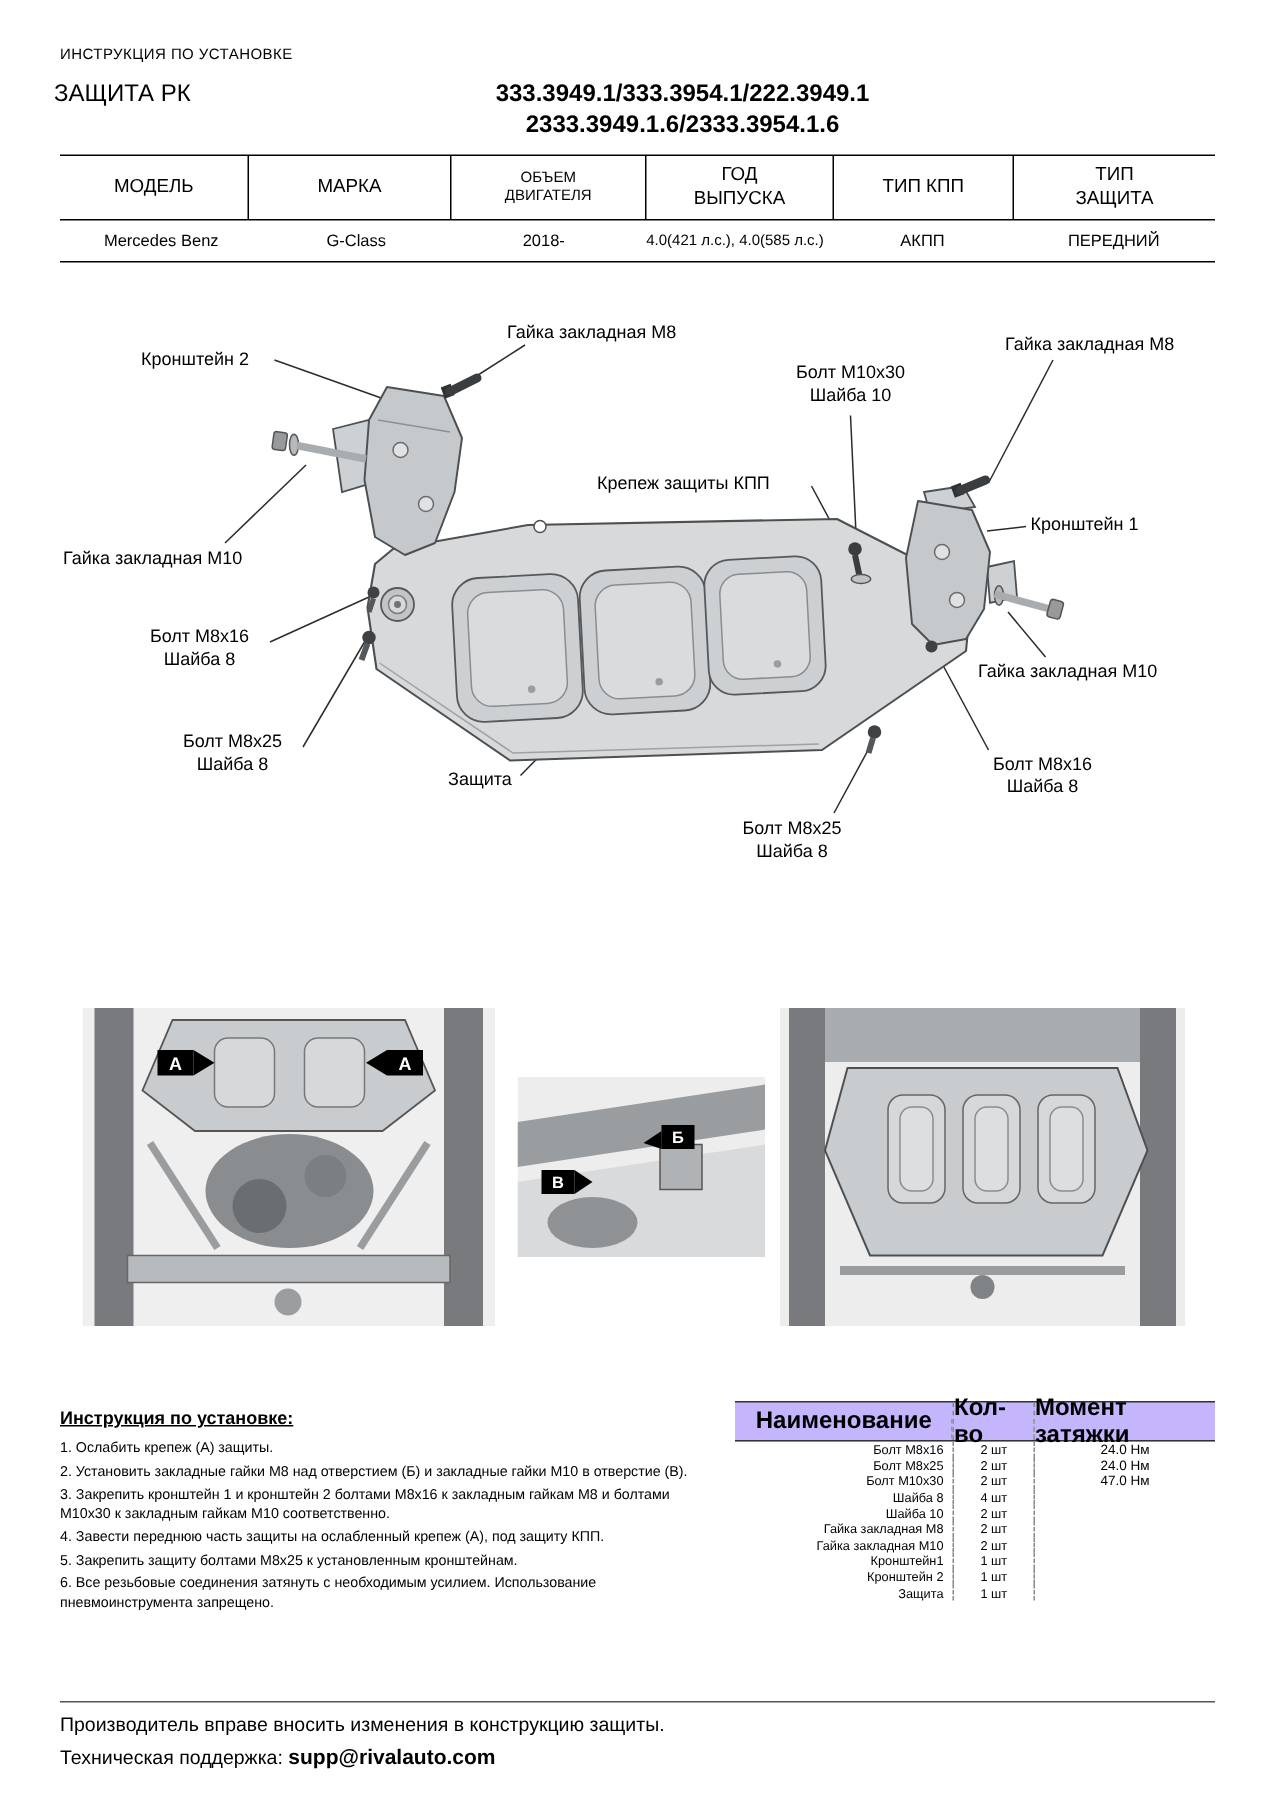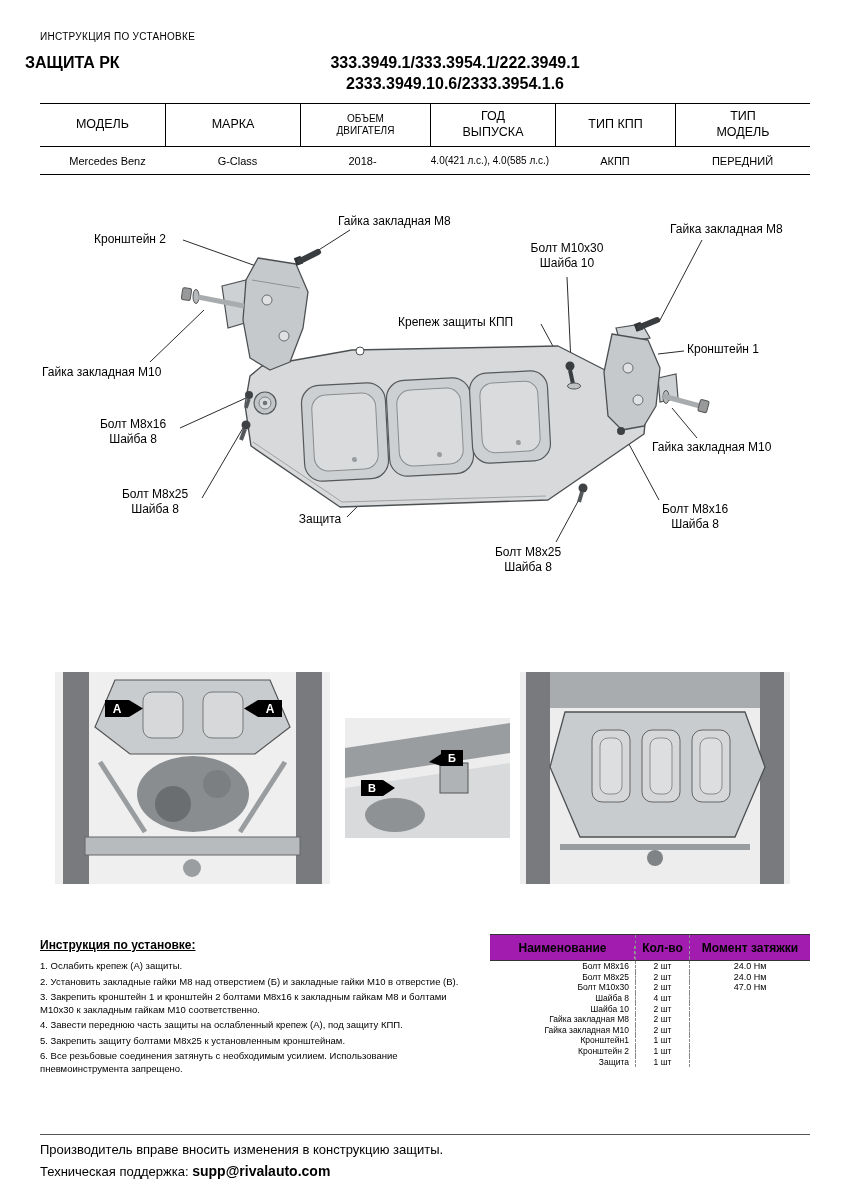--- a/index.html
+++ b/index.html
@@ -2,21 +2,21 @@
 <html><head>
 <meta charset="utf-8">
 <style>
   html,body{margin:0;padding:0;background:#888;}
   .page{position:relative;width:849px;height:1200px;background:#ffffff;margin:0 auto;
         font-family:"Liberation Sans",sans-serif;color:#000;overflow:hidden;}
   .abs{position:absolute;}
 
   
   .doc-title{left:40px;top:31px;font-size:10px;letter-spacing:.3px;}
-  .product-title{left:25px;top:54px;font-size:16px;font-weight:bold;}
+  .product-title{left:36px;top:54px;font-size:16px;font-weight:normal;}
   .part-numbers{left:295px;top:52px;width:320px;text-align:center;font-size:16px;font-weight:bold;line-height:1.32;}
 
   
   .spec-table{position:absolute;left:40px;top:103px;width:770px;}
   .spec-head{display:flex;border-top:1px solid #000;border-bottom:1px solid #000;height:42px;}
   .spec-head .cell{display:flex;align-items:center;justify-content:center;text-align:center;
                    white-space:pre-line;font-size:12.5px;line-height:1.25;box-sizing:border-box;}
   .spec-head .cell + .cell{border-left:1px solid #000;}
   .spec-vals{display:flex;height:27px;border-bottom:1px solid #000;}
   .spec-vals .cell{display:flex;align-items:center;justify-content:center;text-align:center;font-size:11px;box-sizing:border-box;}
@@ -33,21 +33,21 @@
   .instructions{position:absolute;left:40px;top:938px;width:438px;}
   .instructions .head{font-size:12px;font-weight:bold;text-decoration:underline;margin-bottom:8px;}
   .step{font-size:9.5px;line-height:1.32;margin-bottom:3px;}
 
   
   .parts{position:absolute;left:490px;top:934px;width:320px;}
   .parts .head{font-size:14.5px;font-weight:bold;text-decoration:underline;margin:0 0 6px 18px;}
   .stub{position:absolute;width:0;height:13px;border-left:1px dashed #999;top:12px;}
   .stub1{left:144px;} .stub2{left:199px;}
   .parts-header{display:flex;height:25px;border-top:1.5px solid #333;border-bottom:1.5px solid #333;
-                background:#a21caf;font-weight:bold;font-size:12px;}
+                background:#c4b5fd;font-weight:bold;font-size:16px;}
   .ph{display:flex;align-items:center;justify-content:center;box-sizing:border-box;height:100%;}
   .w-name{width:145px;} .w-qty{width:55px;} .w-tq{width:120px;}
   .bdash{border-left:1px dashed #888;border-right:1px dashed #888;}
   .parts-row{display:flex;height:10.6px;font-size:8.5px;}
   .pr{display:flex;align-items:center;box-sizing:border-box;height:100%;}
   .pr-name{justify-content:flex-end;padding-right:6px;}
   .pr-qty{justify-content:center;}
   .pr-tq{justify-content:center;font-size:9px;}
 
   
@@ -58,34 +58,34 @@
 </style>
 </head>
 <body>
 
 <div class="page">
 
   <div class="abs doc-title">ИНСТРУКЦИЯ ПО УСТАНОВКЕ</div>
   <div class="abs product-title">ЗАЩИТА РК</div>
   <div class="abs part-numbers">
     <div>333.3949.1/333.3954.1/222.3949.1</div>
-    <div>2333.3949.10.6/2333.3954.1.6</div>
+    <div>2333.3949.1.6/2333.3954.1.6</div>
   </div>
 
   <div class="spec-table">
     <div class="spec-head">
       <div class="cell c2">МОДЕЛЬ</div>
       <div class="cell c1">МАРКА</div>
       <div class="cell c4">ОБЪЕМ
 ДВИГАТЕЛЯ</div>
       <div class="cell c3">ГОД
 ВЫПУСКА</div>
       <div class="cell c5">ТИП КПП</div>
       <div class="cell c6">ТИП
-МОДЕЛЬ</div>
+ЗАЩИТА</div>
     </div>
     <div class="spec-vals">
       <div class="cell c1">Mercedes Benz</div>
       <div class="cell c2">G-Class</div>
       <div class="cell c3">2018-</div>
       <div class="cell c4">4.0(421 л.с.), 4.0(585 л.с.)</div>
       <div class="cell c5">АКПП</div>
       <div class="cell c6">ПЕРЕДНИЙ</div>
     </div>
   </div>

